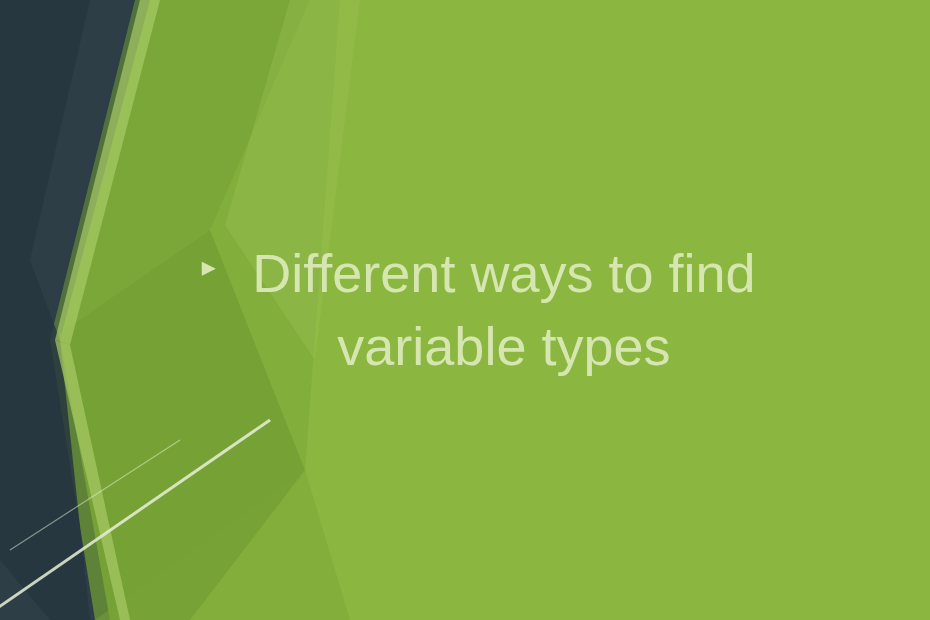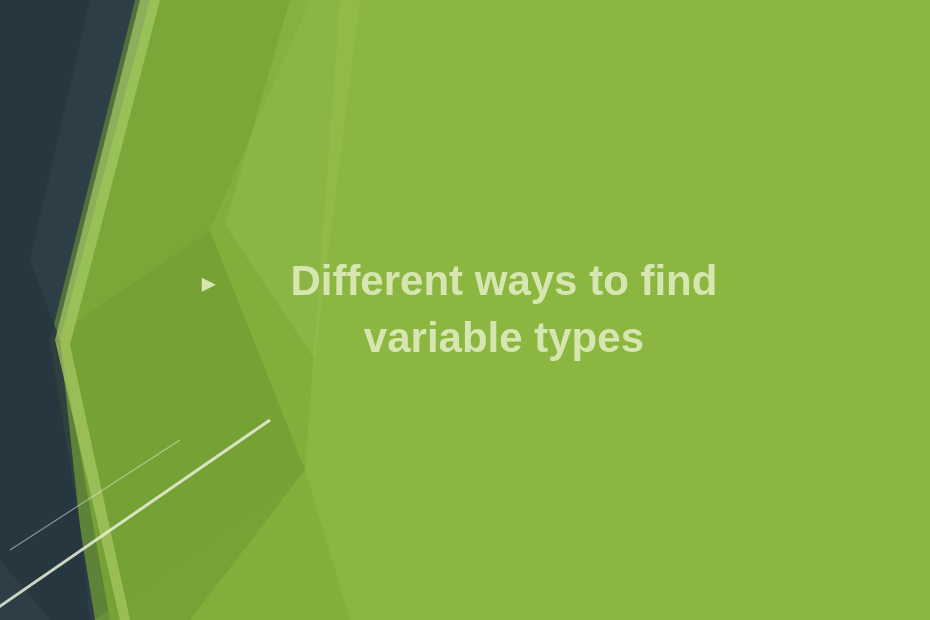--- a/index.html
+++ b/index.html
@@ -51,22 +51,22 @@
       gap: 8px;
     }
     .bullet {
       color: #d6e6b0;
       font-size: 28px;
       line-height: 1.4;
       margin-top: 10px;
     }
     .subtitle {
       color: #d6e6b0;
-      font-size: 42px;
-      font-weight: bold;
+      font-size: 54px;
+      font-weight: normal;
       line-height: 1.35;
       max-width: 560px;
     }
   </style>
 </head>
 <body>
 
 <div class="slide">
   <svg class="facets" viewBox="0 0 930 620" preserveAspectRatio="none">
 

